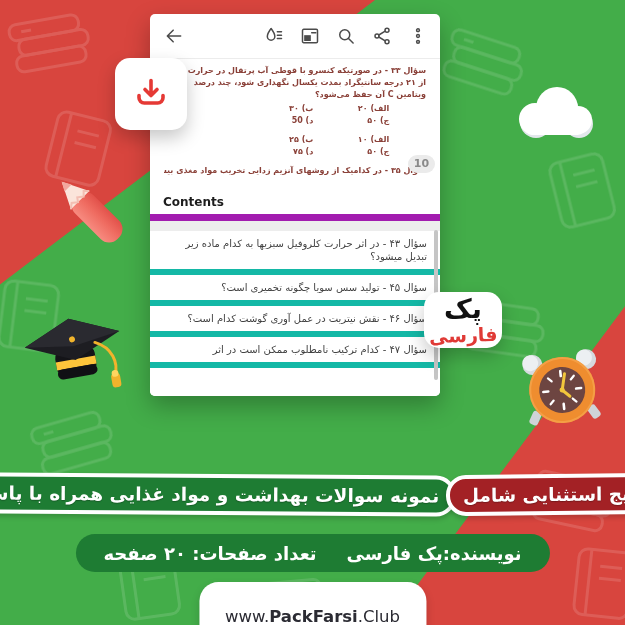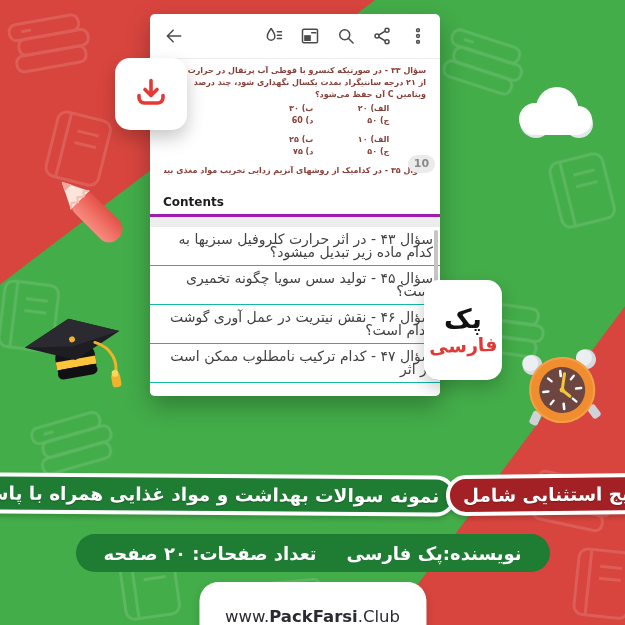--- a/index.html
+++ b/index.html
@@ -27,32 +27,32 @@
   .q{margin-bottom:2px;}
   .opts{display:grid;grid-template-columns:1fr 1fr;width:58%;margin:2px 14% 7px 0;
         font-size:8px;line-height:12px;}
   .q-last{white-space:nowrap;overflow:hidden;}
   .page-badge{position:absolute;top:96px;right:5px;width:27px;height:18px;
               background:#ebebeb;border-radius:9px;color:#8a8a8a;font-size:11px;
               font-family:"DejaVu Sans",sans-serif;display:flex;align-items:center;
               justify-content:center;direction:ltr;}
   .contents{position:absolute;left:0;right:0;top:176px;bottom:0;background:#fff;}
   .c-header{height:24px;display:flex;align-items:center;padding-left:13px;
-            font-size:12px;font-weight:bold;color:#1d1d1d;border-bottom:3px solid #a21caf;}
+            font-size:12px;font-weight:bold;color:#1d1d1d;border-bottom:7px solid #a21caf;}
   .c-band{height:10px;background:#ededed;}
-  .c-item{direction:rtl;text-align:right;padding:6px 7px 6px 16px;color:#424242;
-          font-size:14px;line-height:13px;border-bottom:1px solid #14b8a6;cursor:pointer;}
+  .c-item{direction:rtl;text-align:right;padding:6px 13px 6px 16px;color:#424242;
+          font-size:10px;line-height:13px;border-bottom:6px solid #14b8a6;cursor:pointer;}
   .c-scroll{position:absolute;right:2px;top:40px;width:4px;height:150px;
             background:#c5c5c5;border-radius:2px;}
   
   .card{position:absolute;background:#fff;border-radius:15px;
         box-shadow:0 8px 18px rgba(0,0,0,.22);display:flex;flex-direction:column;
         align-items:center;justify-content:center;}
   .dl-card{left:115px;top:58px;width:72px;height:72px;cursor:pointer;}
-  .logo-card{left:424px;top:280px;width:78px;height:100px;}
+  .logo-card{left:424px;top:292px;width:78px;height:56px;}
   .logo-top{font-size:27px;font-weight:bold;color:#111;line-height:30px;}
   .logo-bottom{font-size:19px;font-weight:bold;color:#e03a36;line-height:22px;
                transform:rotate(-2deg);}
   
   .deco{position:absolute;pointer-events:none;}
   
   .hero{position:absolute;left:0;right:0;top:398px;text-align:center;
         font-size:40px;line-height:52px;font-weight:bold;color:#fff;
         text-shadow:0 2px 3px rgba(0,0,0,.18);}
   .banner{position:absolute;left:8px;right:8px;top:464px;height:60px;
@@ -155,21 +155,21 @@
         </svg>
       </span>
     </div>
 
     <div class="pdf">
       <div class="q">سؤال ۳۳ - در صورتیکه کنسرو با قوطی آب پرتقال در حرارت کمتر از ۲۱ درجه سانتیگراد بمدت یکسال نگهداری شود، چند درصد ویتامین C آن حفظ می‌شود؟</div>
       <div class="opts">
         <span>الف) ۲۰</span>
         <span>ب) ۳۰</span>
         <span>ج) ۵۰</span>
-        <span>د) 60</span>
+        <span>د) 50</span>
       </div>
       <div class="opts">
         <span>الف) ۱۰</span>
         <span>ب) ۲۵</span>
         <span>ج) ۵۰</span>
         <span>د) ۷۵</span>
       </div>
       <div class="q q-last">سؤال ۳۵ - در کدامیک از روشهای آنزیم زدایی تخریب مواد مغذی بیشتر</div>
       <div class="page-badge">10</div>
     </div>

